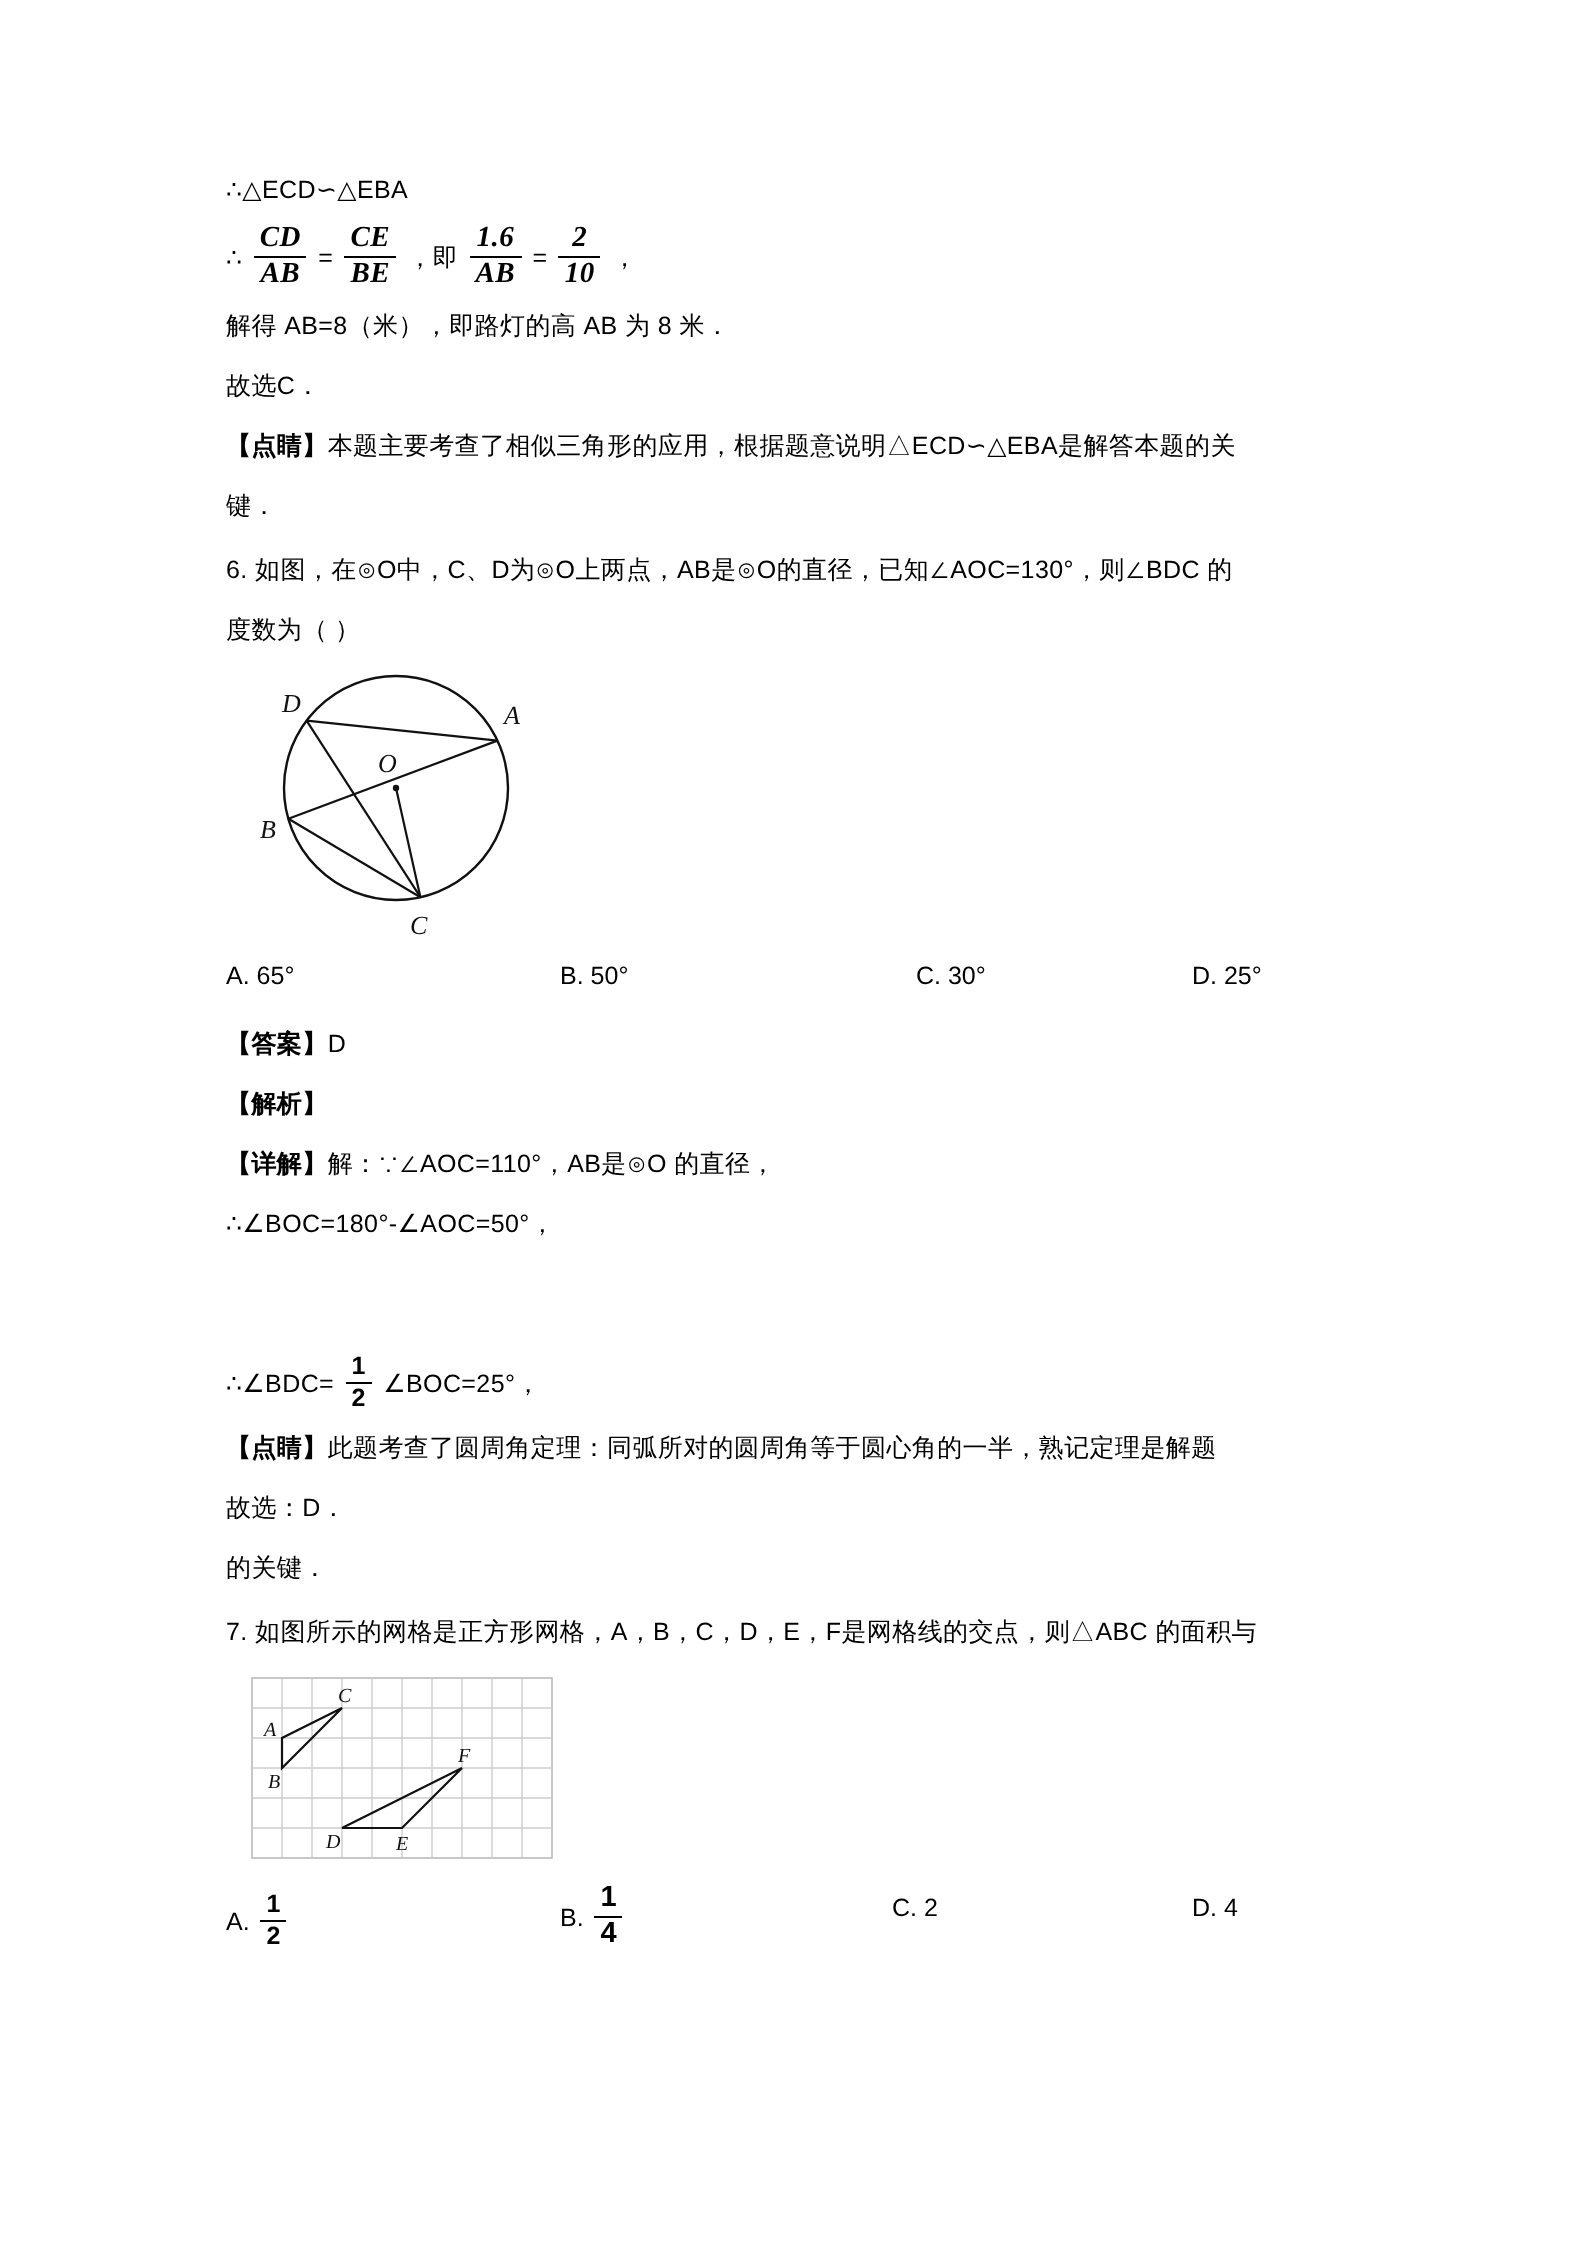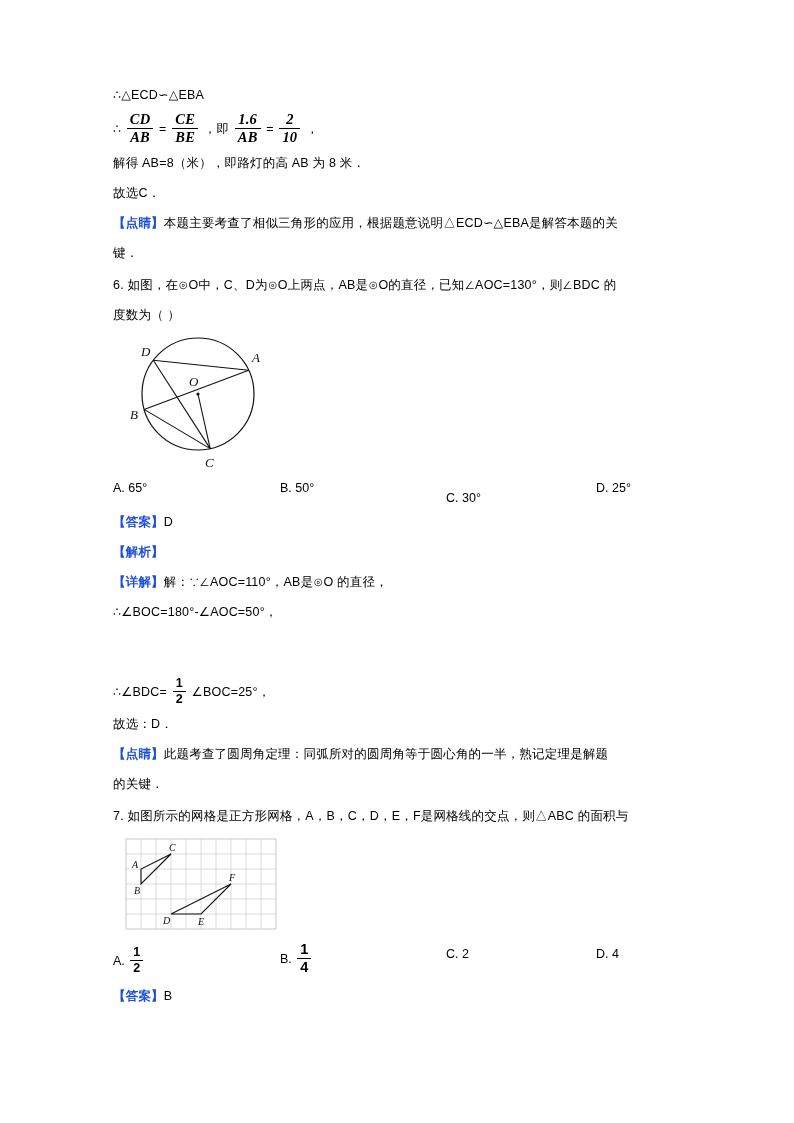--- a/index.html
+++ b/index.html
@@ -28,21 +28,21 @@
     top: 80px;
     width: 568px;
   }
   .line {
     font-size: 12.5px;
     line-height: 30px;
     color: #000;
     letter-spacing: 0.2px;
   }
   .blue-b {
-    color: #1d4ed8;
+    color: #000000;
     font-weight: bold;
   }
   .bold {
     font-weight: bold;
   }
   .frac {
     display: inline-block;
     vertical-align: middle;
     text-align: center;
     font-size: 12.5px;
@@ -164,21 +164,21 @@
 
     <div class="opts" style="margin-top:2px;">
       <span class="opt" style="left:0px;">
         <span>A.</span>
         <span>65°</span>
       </span>
       <span class="opt" style="left:167px;">
         <span>B.</span>
         <span>50°</span>
       </span>
-      <span class="opt" style="left:333px;margin-top:10px;">
+      <span class="opt" style="left:345px;">
         <span>C.</span>
         <span>30°</span>
       </span>
       <span class="opt" style="left:483px;">
         <span>D.</span>
         <span>25°</span>
       </span>
     </div>
 
     <div class="line">
@@ -201,25 +201,25 @@
     <div class="line" style="line-height:34px;margin-top:48px;">
       <span>∴∠BDC=</span>
       <span class="frac bold">
         <span class="num">1</span>
         <span class="den">2</span>
       </span>
       <span>∠BOC=25°，</span>
     </div>
 
     <div class="line">
+      <span class="blue-b">【点睛】</span><span>此题考查了圆周角定理：同弧所对的圆周角等于圆心角的一半，熟记定理是解题</span>
+    </div>
+
+    <div class="line">
       <span>故选：D．</span>
-    </div>
-
-    <div class="line">
-      <span class="blue-b">【点睛】</span><span>此题考查了圆周角定理：同弧所对的圆周角等于圆心角的一半，熟记定理是解题</span>
     </div>
     <div class="line">
       <span>的关键．</span>
     </div>
 
     <div class="line" style="margin-top:2px;">
       <span>7.</span>
       <span>如图所示的网格是正方形网格，A，B，C，D，E，F是网格线的交点，则△ABC 的面积与</span>
     </div>
 
@@ -273,18 +273,15 @@
       <span class="opt" style="left:333px; top:6px;">
         <span>C.</span>
         <span>2</span>
       </span>
       <span class="opt" style="left:483px; top:6px;">
         <span>D.</span>
         <span>4</span>
       </span>
     </div>
 
-    <div class="line">
-      <span class="blue-b">【答案】</span><span>B</span>
-    </div>
 
   </div>
 </div>
 
 </body></html>

